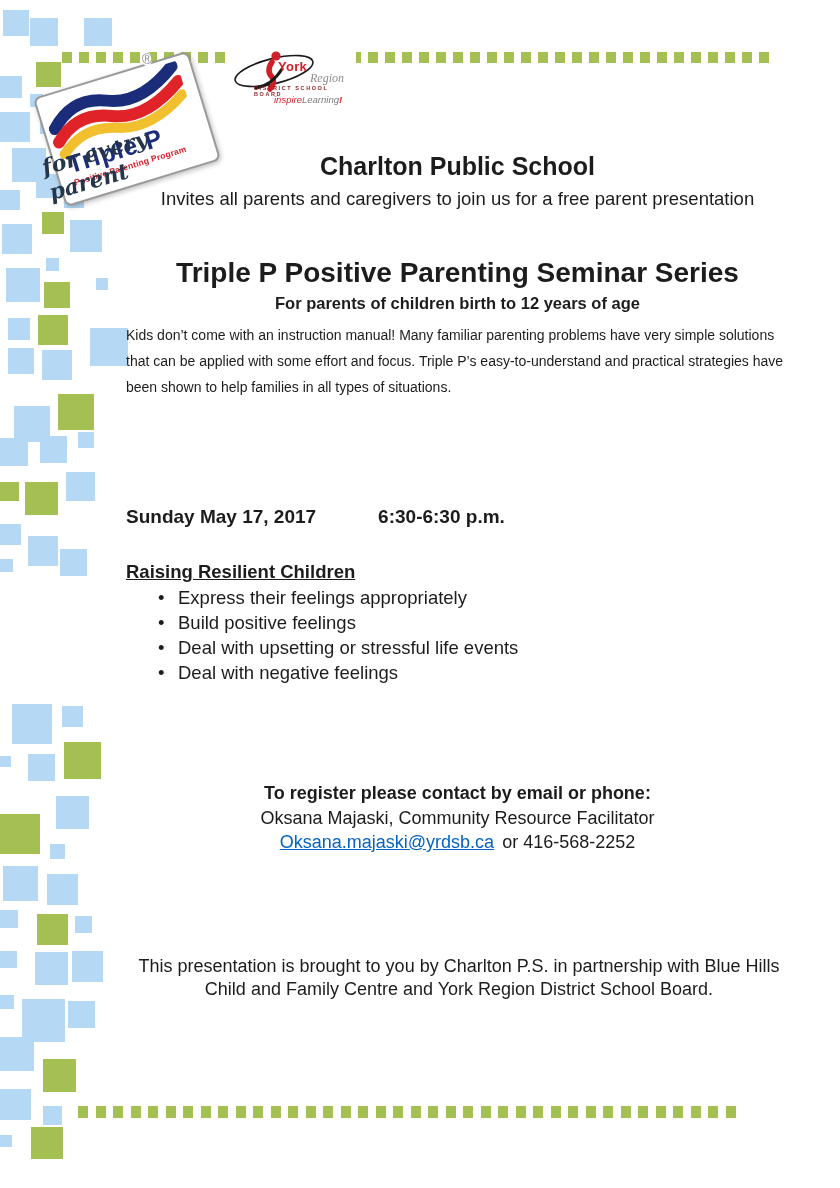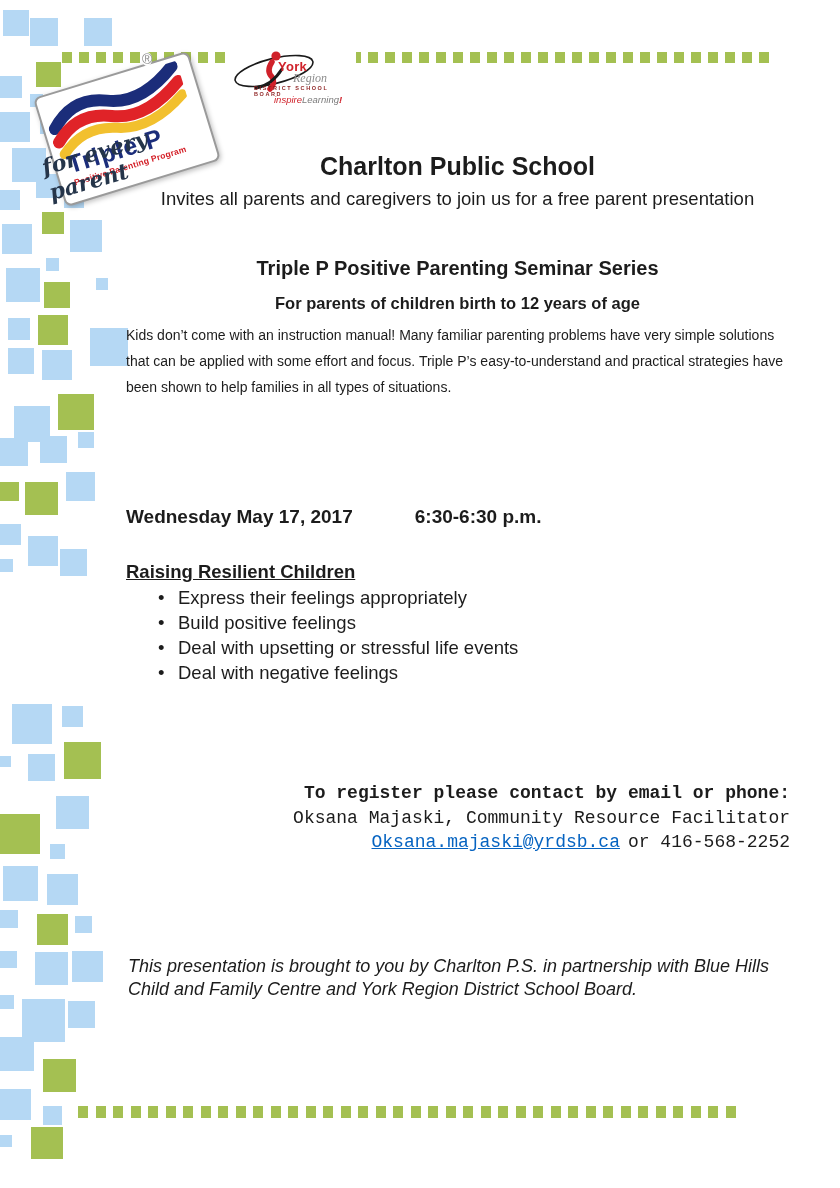--- a/index.html
+++ b/index.html
@@ -21,48 +21,48 @@
   .tp-title{font-size:25px;font-weight:bold;color:#1b2d7a;line-height:1;margin:-6px 0 0 8px;letter-spacing:1px;}
   .tp-sub{font-size:8.5px;font-weight:bold;color:#d42028;margin:1px 0 0 9px;letter-spacing:0.2px;}
   .tp-reg{position:absolute;left:106px;top:-4px;font-size:14px;color:#8a8a8a;z-index:4;background:#fff;border-radius:50%;line-height:1;}
   .tp-tagline{position:absolute;left:10px;top:98px;width:185px;transform:rotate(-16deg);transform-origin:left center;
               font-family:"DejaVu Serif",serif;font-style:italic;font-weight:600;font-size:22px;color:#25354a;letter-spacing:0px;}
 
   
   .york{position:absolute;left:230px;top:45px;width:126px;height:68px;background:#fff;z-index:3;}
   .york svg{position:absolute;left:0;top:2px;}
   .yr-york{position:absolute;left:48px;top:14px;color:#d0212a;font-weight:bold;font-size:13px;letter-spacing:0.3px;}
-  .yr-region{position:absolute;left:63px;top:26px;color:#8d8d8d;font-style:italic;font-size:12px;font-family:"Liberation Serif",serif;}
+  .yr-region{position:absolute;left:80px;top:26px;color:#8d8d8d;font-style:italic;font-size:12px;font-family:"Liberation Serif",serif;}
   .yr-board{position:absolute;left:24px;top:40px;color:#8c1f1f;font-weight:bold;font-size:5.5px;letter-spacing:1.6px;}
   .yr-tag{position:absolute;left:44px;top:49px;font-size:9.5px;font-style:italic;}
   .yr-tag .insp{color:#d0212a;font-weight:normal;}
   .yr-tag .learn{color:#7b7b7b;}
   .yr-tag .bang{color:#d0212a;font-weight:bold;}
 
   
   .tblock{position:absolute;z-index:4;}
   .title{left:125px;top:152px;width:665px;text-align:center;font-size:25px;font-weight:bold;}
   .subtitle{left:90px;top:188px;width:735px;text-align:center;font-size:18.5px;}
-  .sem-head{left:125px;top:257px;width:665px;text-align:center;font-size:20px;font-weight:bold;}
+  .sem-head{left:125px;top:257px;width:665px;text-align:center;font-size:28px;font-weight:bold;}
   .sem-sub{left:125px;top:294px;width:665px;text-align:center;font-size:16.5px;font-weight:bold;}
   .desc{left:126px;top:322px;width:672px;font-size:14px;line-height:26px;}
   .loc{left:126px;top:458px;font-size:19px;font-weight:bold;}
   .loc .loc-val{margin-left:12px;}
   .when{left:126px;top:506px;font-size:19px;font-weight:bold;}
   .when .time{margin-left:62px;}
   .session{left:126px;top:561px;font-size:18.5px;font-weight:bold;text-decoration:underline;}
   .bullets{left:148px;top:585px;width:560px;}
   .bullets ul{list-style:none;margin:0;padding:0;}
   .bullets li{position:relative;padding-left:30px;font-size:18.5px;line-height:25px;}
   .bullets li::before{content:"\2022";position:absolute;left:10px;top:0;font-size:18.5px;}
-  .register{left:125px;top:781px;width:665px;text-align:right;font-size:18px;line-height:24.5px;font-family:Liberation Mono, monospace;}
+  .register{left:125px;top:781px;width:665px;text-align:center;font-size:18px;line-height:24.5px;}
   .reg-head{font-weight:bold;}
   .reg-email a{color:#0563c1;text-decoration:underline;}
   .reg-email .phone{margin-left:8px;color:#1c1c1c;}
-  .footer{left:128px;top:955px;width:662px;text-align:left;font-style:italic;font-size:18px;line-height:23px;}
+  .footer{left:128px;top:955px;width:662px;text-align:center;font-size:18px;line-height:23px;}
 </style>
 </head>
 <body>
 
 <div class="page">
 
   <div id="mosaic">
       <div class="sq b" style="left: 3px; top: 10px; width: 26px; height: 26px;"></div>
       <div class="sq b" style="left: 30px; top: 18px; width: 28px; height: 28px;"></div>
       <div class="sq b" style="left: 84px; top: 18px; width: 28px; height: 28px;"></div>
@@ -236,21 +236,21 @@
     <div class="yr-tag"><span class="insp">inspire</span><span class="learn">Learning</span><span class="bang">!</span></div>
   </div>
 
   <div class="tblock title">Charlton Public School</div>
   <div class="tblock subtitle">Invites all parents and caregivers to join us for a free parent presentation</div>
   <div class="tblock sem-head">Triple P Positive Parenting Seminar Series</div>
   <div class="tblock sem-sub">For parents of children birth to 12 years of age</div>
   <div class="tblock desc">Kids don’t come with an instruction manual! Many familiar parenting problems have very simple solutions that can be applied with some effort and focus. Triple P’s easy-to-understand and practical strategies have been shown to help families in all types of situations.</div>
 
   <div class="tblock when">
-    <span class="date">Wednesday May 17, 2017</span><span class="time">6:30-6:30 p.m.</span>
+    <span class="date">Sunday May 17, 2017</span><span class="time">6:30-6:30 p.m.</span>
   </div>
 
   <div class="tblock session">Raising Resilient Children</div>
   <div class="tblock bullets">
     <ul>
       <li>Express their feelings appropriately</li>
       <li>Build positive feelings</li>
       <li>Deal with upsetting or stressful life events</li>
       <li>Deal with negative feelings</li>
     </ul>

